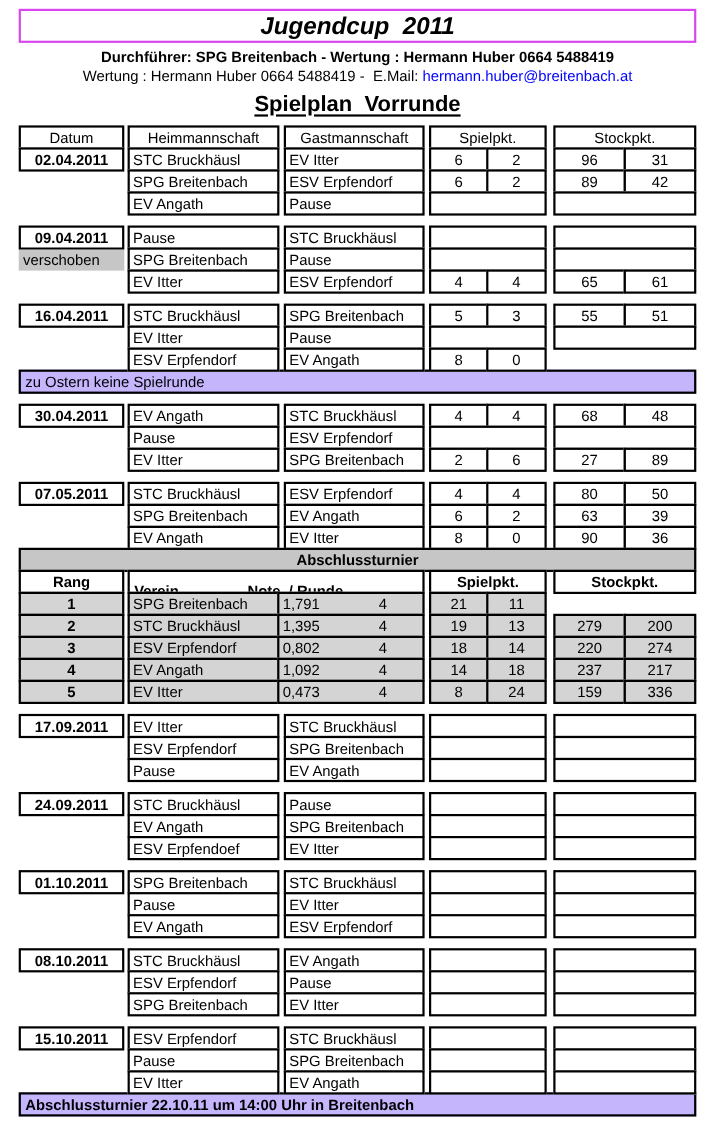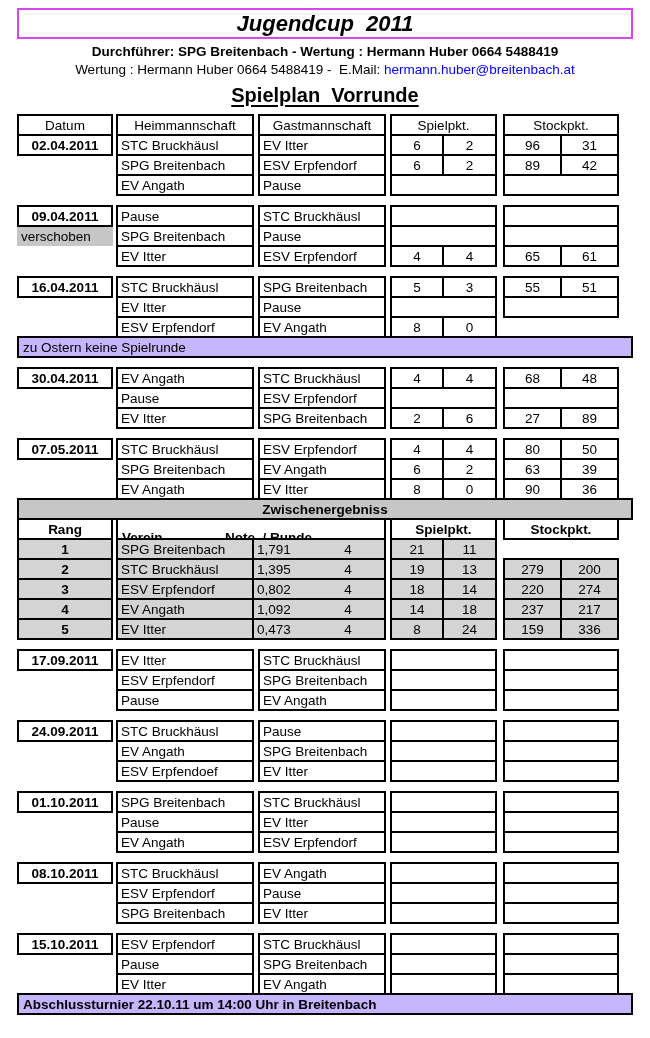--- a/index.html
+++ b/index.html
@@ -34,21 +34,21 @@
   .num  { justify-content:center; }
   .gap  { flex:none; }
   .gd { width:3px; } .g1 { width:4px; } .g2 { width:4px; } .g3 { width:6px; }
 
   .c-date { width:96px; }
   .slot   { width:96px; display:flex; align-items:center; flex:none; }
   .date   { width:96px; justify-content:center; font-weight:bold; }
   .datenote { width:96px; height:19px; background:#c6c6c6; display:flex;
               align-items:center; padding-left:4px; font-size:13.5px; }
   .c-heim { width:138px; } .c-gast { width:128px; }
-  .c-sp { width:107px; } .c-st { width:116px; }
+  .c-sp { width:107px; } .c-st { width:130px; }
   .pair { display:flex; border:none; background:transparent; }
   .h1 { width:54px; } .h2 { width:55px; margin-left:-2px; }
   .s1 { width:66px; } .s2 { width:66px; margin-left:-2px; }
 
   
   .banner { width:616px; background:#c6c6c6; font-weight:bold; justify-content:center; }
   .zhead { font-weight:bold; justify-content:center; }
   .zh-rang { width:96px; }
   .merged-vn { width:270px; justify-content:space-between; padding:16px 72px 0 4px; }
   .rangcell { width:96px; justify-content:center; font-weight:bold; }
@@ -335,21 +335,21 @@
           <div class="pair c-st">
             <div class="cell num s1">90</div>
             <div class="cell num s2">36</div>
           </div>
         </div>
       </div>
     </div>
 
   <div id="zw">
     <div class="zrow">
-      <div class="cell banner">Zwischenergebniss</div>
+      <div class="cell banner">Abschlussturnier</div>
     </div>
     <div class="zrow">
       <div class="cell zhead zh-rang">Rang</div>
       <div class="gap gd"></div>
       <div class="cell zhead merged-vn">
         <span>Verein</span>
         <span class="pre">Note  / Runde</span>
       </div>
       <div class="gap g2"></div>
       <div class="cell zhead c-sp">Spielpkt.</div>

